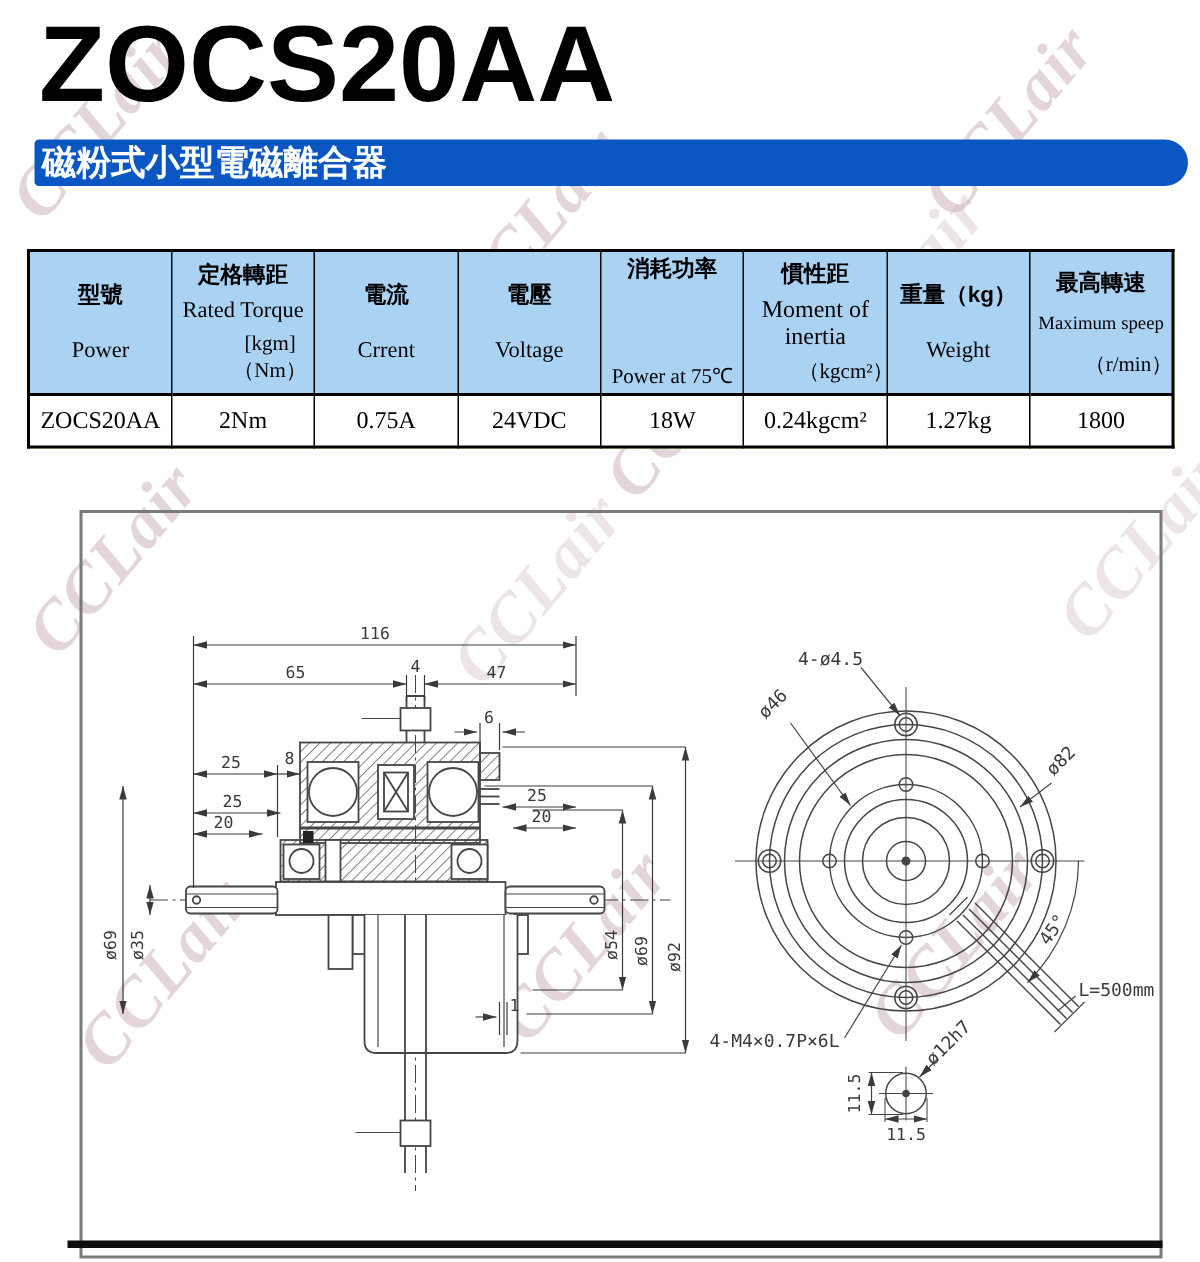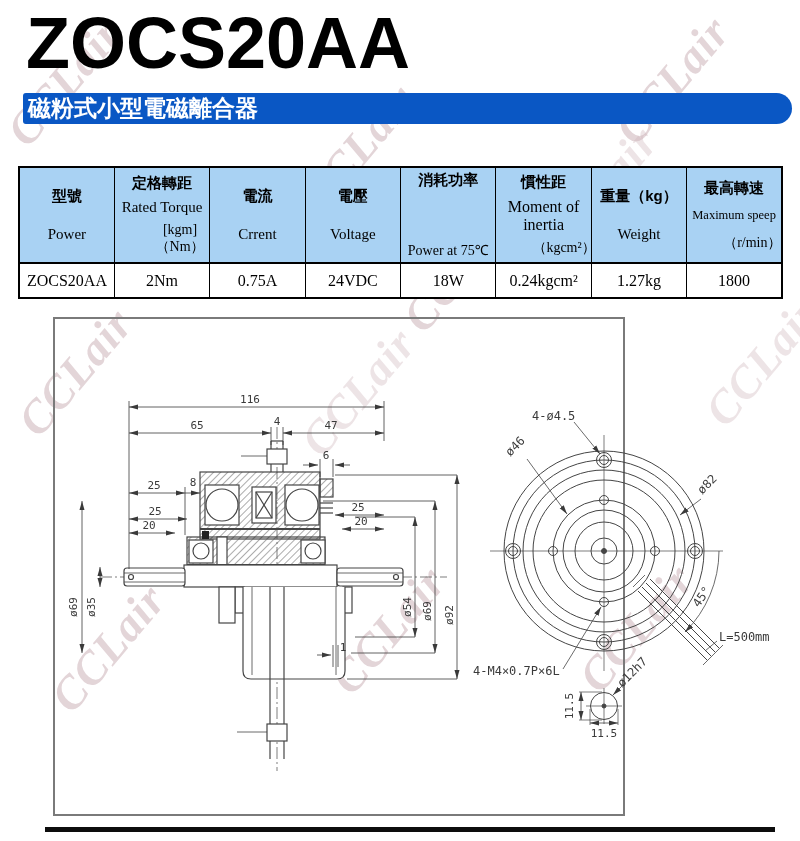--- a/index.html
+++ b/index.html
@@ -46,21 +46,21 @@
   tr.hdr .cellwrap{display:flex;flex-direction:column;justify-content:space-evenly;height:94px;}
   .h-zh{font-weight:bold;font-size:15px;color:#000;}
   .h-en{font-family:"Liberation Serif",serif;font-size:15px;color:#000;}
   .h-sub{font-family:"Liberation Serif",serif;font-size:14px;color:#000;margin-left:36px;}
   td.c5 .h-en{font-size:14px;margin-top:48px;}
   td.c6 .h-en{font-size:16px;}
   td.c8 .h-en{font-size:12.5px;}
   tr.val td{height:33px;font-family:"Liberation Serif",serif;font-size:16px;color:#000;background:#fff;}
   
   .draw-box{
-    position:absolute;left:53px;top:317px;width:572px;height:499px;z-index:1;
+    position:absolute;left:53px;top:340px;width:722px;height:499px;z-index:1;
     border:2px solid #7a7a7a;box-sizing:border-box;background:transparent;
   }
   .draw-box svg{display:block;}
   svg text{font-family:"DejaVu Sans Mono",monospace;font-size:11px;fill:#3a3a3a;}
   svg text.lbl{font-size:12px;}
   .bottom-bar{
     position:absolute;left:45px;top:827px;width:730px;height:5px;background:#0d0d0d;z-index:2;
   }
 </style>
 </head>

